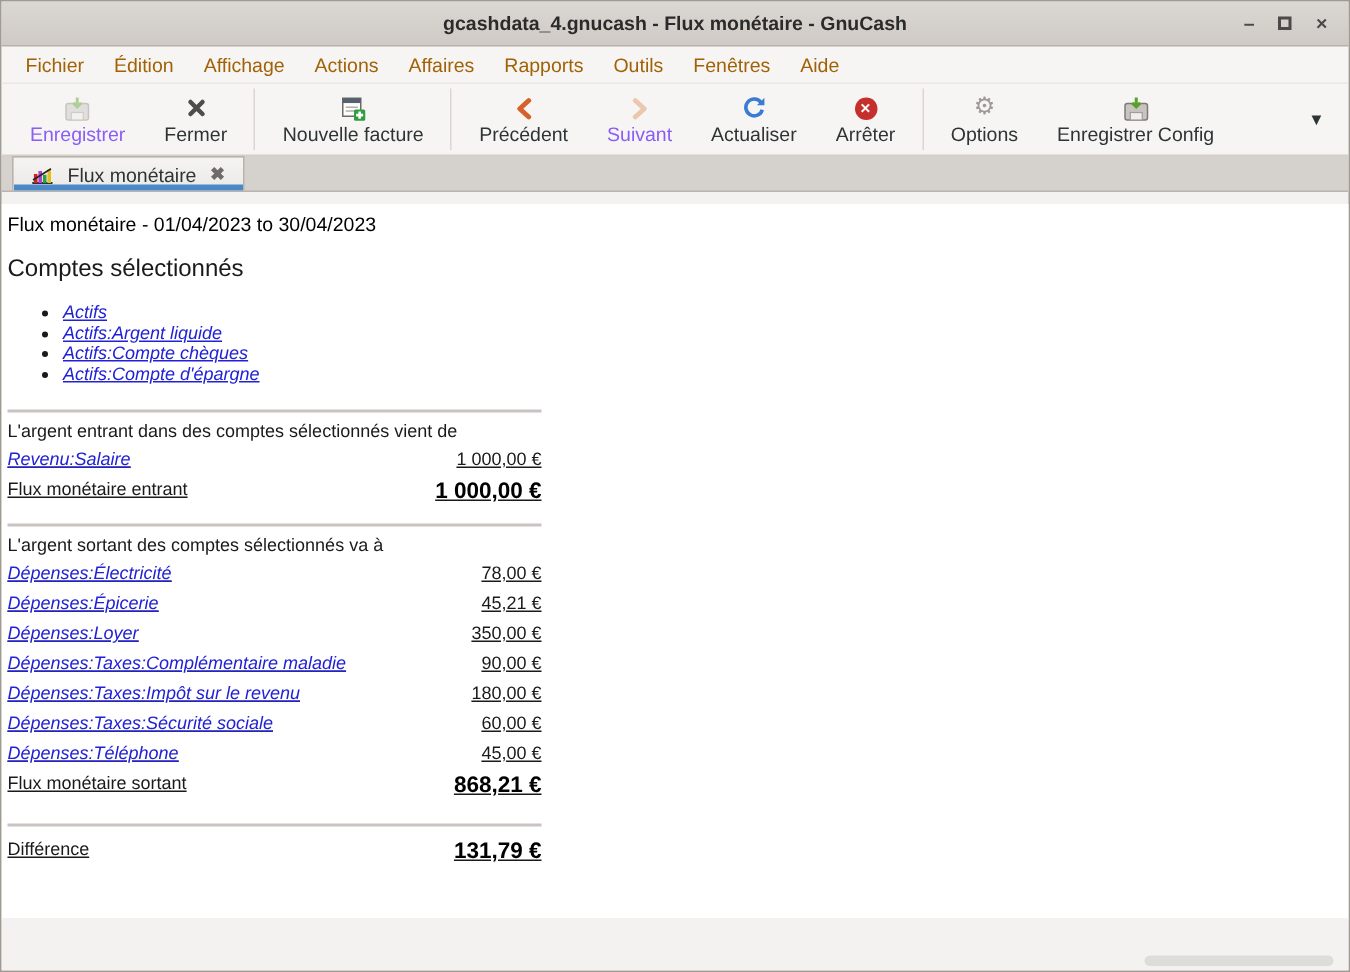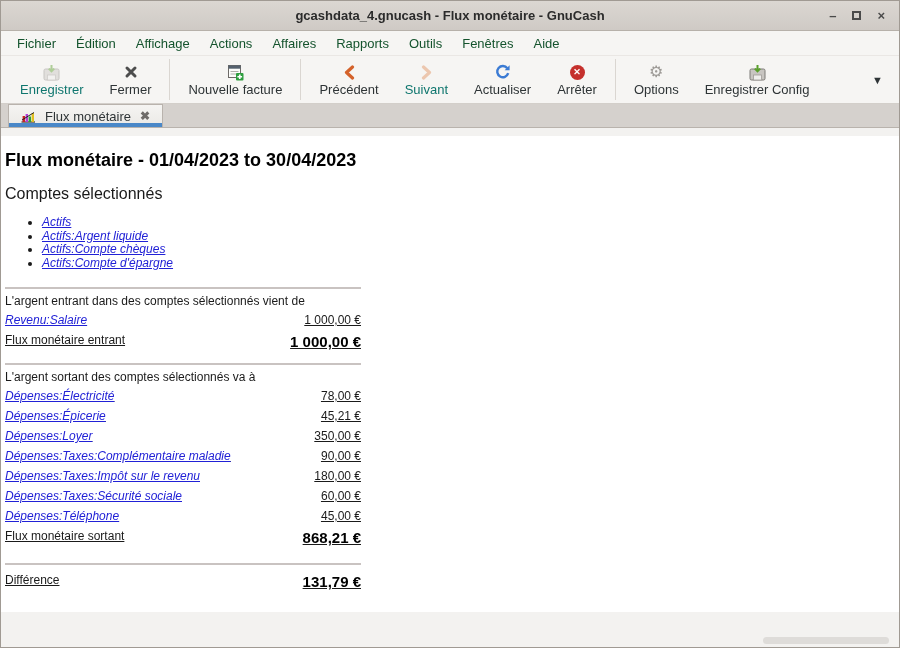--- a/index.html
+++ b/index.html
@@ -24,32 +24,32 @@
     font-size:13px; font-weight:bold; color:#2b2b2b;
   }
   .win-controls { margin-left:auto; display:flex; align-items:center; gap:16px; padding-right:14px; z-index:2; }
   .win-btn { color:#4a4a4a; font-weight:bold; font-size:13px; line-height:1; cursor:default; }
   .maximize-box { display:inline-block; width:9px; height:9px; border:2px solid #4a4a4a; }
   
   .menubar {
     height:25px; background:#f6f5f3; display:flex; align-items:center;
     padding-left:6px; border-bottom:1px solid #eae7e4;
   }
-  .menu-item { font-size:13px; color:#14532d; padding:2px 10px; }
+  .menu-item { font-size:13px; color:#a16207; padding:2px 10px; }
   
   .toolbar {
     height:48px; background:#f6f5f3; border-bottom:1px solid #d3cfca;
     display:flex; align-items:stretch; padding:0 6px;
   }
   .tool {
     display:flex; flex-direction:column; align-items:center; justify-content:center;
     padding:2px 13px; font-size:13px; color:#2e3436; min-width:62px;
   }
   .tool .ticon { height:20px; display:flex; align-items:center; justify-content:center; }
-  .tool.disabled { color:#0f766e; }
+  .tool.disabled { color:#8b5cf6; }
   .tool.disabled .ticon { opacity:.45; }
   .tsep { width:1px; background:#dad6d1; margin:3px 5px; }
   .tool-spacer { flex:1; }
   .overflow-btn { display:flex; align-items:center; padding:0 10px 0 4px; color:#2e3436; font-size:11px; }
   .stop-circle {
     width:15px; height:15px; border-radius:50%; background:#c5302c;
     color:#fff; font-size:9px; font-weight:bold; line-height:15px; text-align:center;
   }
   .gear-glyph { font-size:16px; color:#9d9a96; line-height:1; }
   
@@ -64,21 +64,21 @@
     font-size:13px; color:#2e3436;
     box-shadow:inset 0 -4px 0 #4a88c8;
   }
   .tab-close { color:#6e6b68; font-weight:bold; font-size:12px; }
   
   .content {
     position:absolute; top:135px; left:0; width:900px; height:478px;
     background:#ffffff; border-bottom:1px solid #cfc9c3;
     padding:2px 0 0 4px; overflow:hidden; color:#1a1a1a;
   }
-  .report-title { font-size:18px; font-weight:bold; color:#000; margin:12px 0 0 0; }
+  .report-title { font-size:13px; font-weight:normal; color:#000; margin:4px 0 0 0; }
   .accounts-heading { font-size:16px; margin-top:14px; }
   ul.accounts { margin:13px 0 0 0; padding-left:37px; }
   ul.accounts li { font-size:12px; line-height:13.5px; }
   a.rlink { color:#2121d6; font-style:italic; text-decoration:underline; cursor:pointer; }
   .hr { height:2px; background:#c9c3c1; width:356px; border:none; margin:0; }
   .hr1 { margin-top:17px; }
   .hr2 { margin-top:10px; }
   .hr3 { margin-top:14px; }
   .section-heading { font-size:12px; margin-top:5px; }
   .money-table { width:356px; margin-top:5px; }

